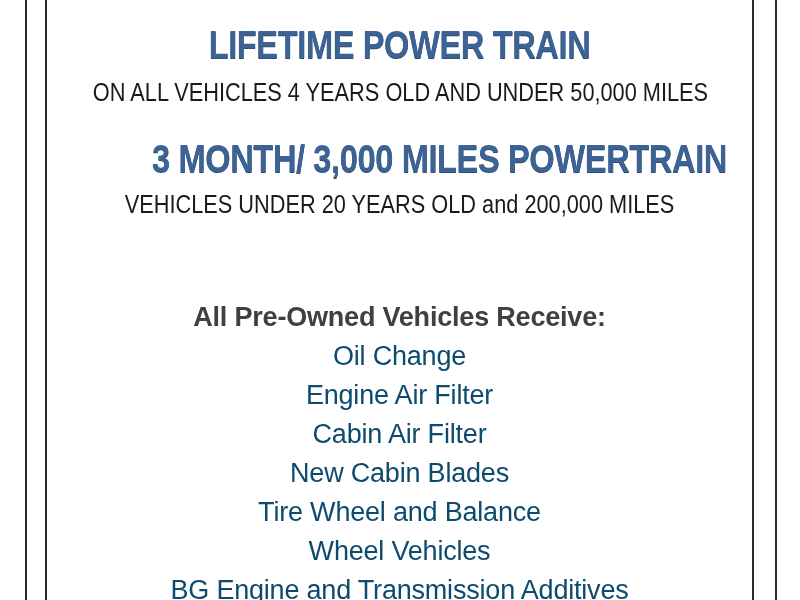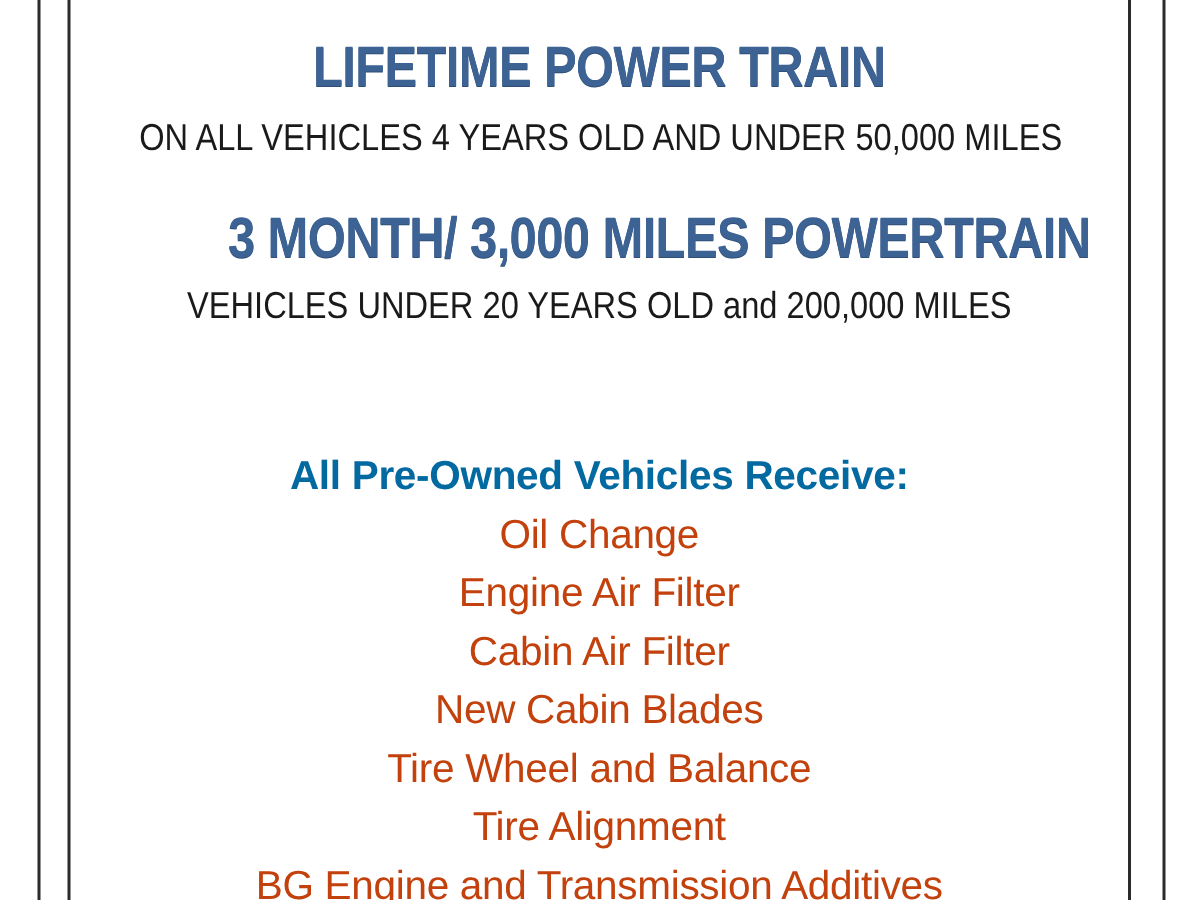--- a/index.html
+++ b/index.html
@@ -82,31 +82,31 @@
   .block-2-sub   { position: absolute; top: 192px; left: 0; width: 100%; }
 
   
   .services {
     position: absolute;
     top: 298px;
     left: 0;
     width: 100%;
   }
   .services-heading {
-    color: #0369a1;
+    color: #404040;
     font-family: "Liberation Sans", sans-serif;
     font-weight: 700;
     font-size: 27px;
     line-height: 39px;
     letter-spacing: -0.2px;
     margin: 0;
     white-space: nowrap;
   }
   .service-item {
-    color: #c2410c;
+    color: #0c4a6e;
     font-family: "Liberation Sans", sans-serif;
     font-weight: 400;
     font-size: 27px;
     line-height: 39px;
     letter-spacing: -0.2px;
     margin: 0;
     white-space: nowrap;
   }
 </style>
 </head>
@@ -136,18 +136,18 @@
     </div>
 
     <div class="services">
       <p class="services-heading">All Pre-Owned Vehicles Receive:</p>
 
       <p class="service-item">Oil Change</p>
       <p class="service-item">Engine Air Filter</p>
       <p class="service-item">Cabin Air Filter</p>
       <p class="service-item">New Cabin Blades</p>
       <p class="service-item">Tire Wheel and Balance</p>
-      <p class="service-item">Tire Alignment</p>
+      <p class="service-item">Wheel Vehicles</p>
       <p class="service-item">BG Engine and Transmission Additives</p>
     </div>
 
   </div>
 </div>
 
 </body></html>

